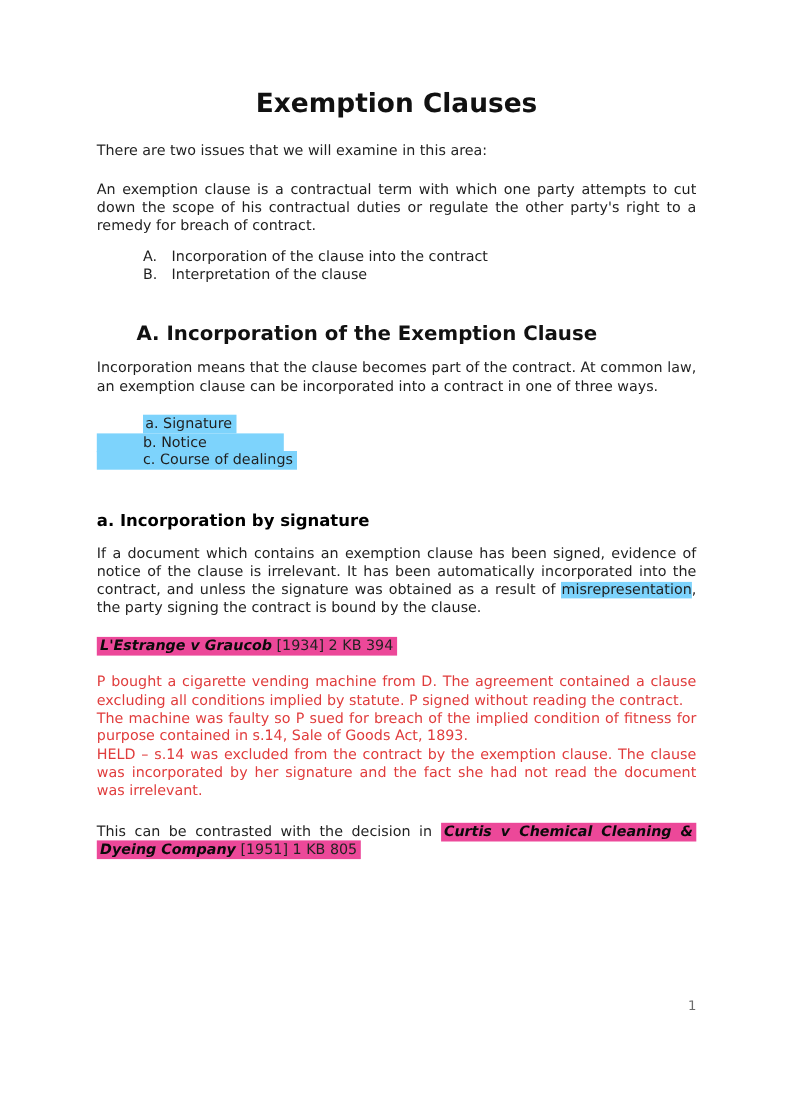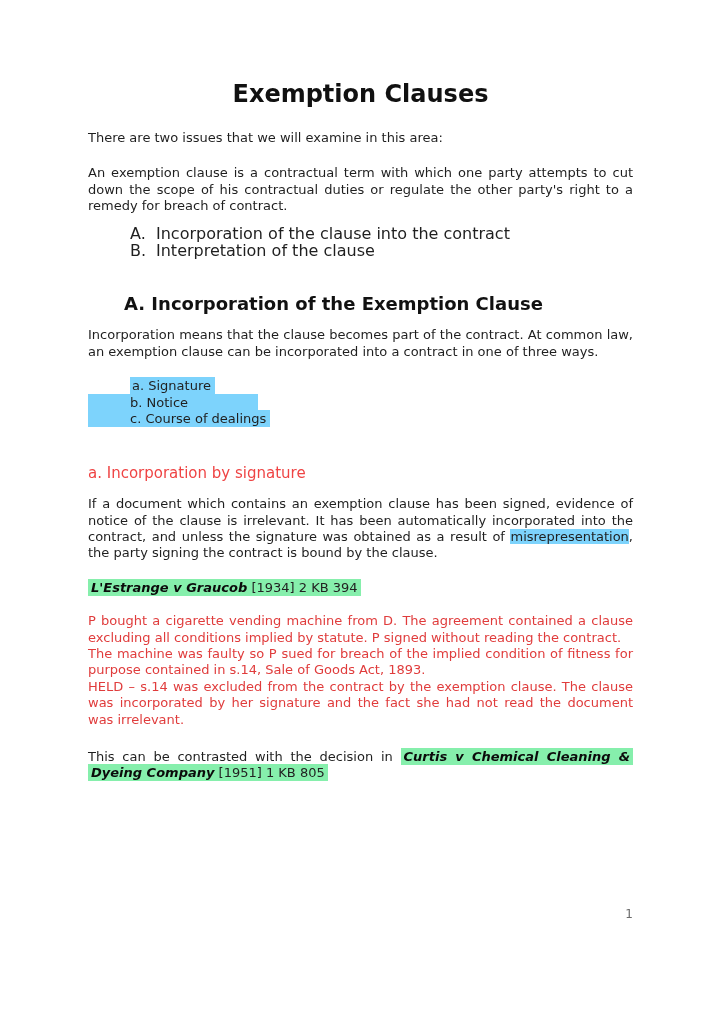--- a/index.html
+++ b/index.html
@@ -26,21 +26,21 @@
 
   .para {
     font-size: 13px;
     line-height: 16.4px;
   }
   .j { text-align: justify; }
 
   .mt-p1 { margin-top: 19px; }
   .mt-p2 { margin-top: 21px; }
 
-  .ab-list { margin-top: 12px; margin-left: 42px; font-size: 16px; line-height: 16.6px; }
+  .ab-list { margin-top: 12px; margin-left: 42px; font-size: 13px; line-height: 16.6px; }
   .ab-marker { display: inline-block; width: 26px; }
 
   .h2 {
     margin-top: 33px;
     font-size: 18px;
     font-weight: bold;
     line-height: 1.25;
     color: #111;
     margin-left: 36px;
   }
@@ -53,29 +53,29 @@
     box-decoration-break: clone;
     -webkit-box-decoration-break: clone;
   }
   .way-first { margin-left: 42px; padding: 1px 4px 1px 2px; }
   .way-rest { padding: 1px 4px 1px 42px; }
   .way-b { padding-right: 70px; }
 
   .h3 {
     margin-top: 36px;
     font-size: 15px;
-    font-weight: normal;
+    font-weight: bold;
     line-height: 1.3;
-    color: #ef4444;
+    color: #000000;
   }
   .mt-sub { margin-top: 13px; }
 
   .case-line { margin-top: 18px; font-size: 13px; line-height: 16.4px; }
   .hl-g {
-    background: #86efac;
+    background: #ec4899;
     padding: 1px 3px;
     box-decoration-break: clone;
     -webkit-box-decoration-break: clone;
   }
   .case-name { font-weight: bold; font-style: italic; color: #0b0b0b; }
   .case-cite { color: #222; }
 
   .facts { margin-top: 17px; }
   .red { color: #e03c3c; }
 

